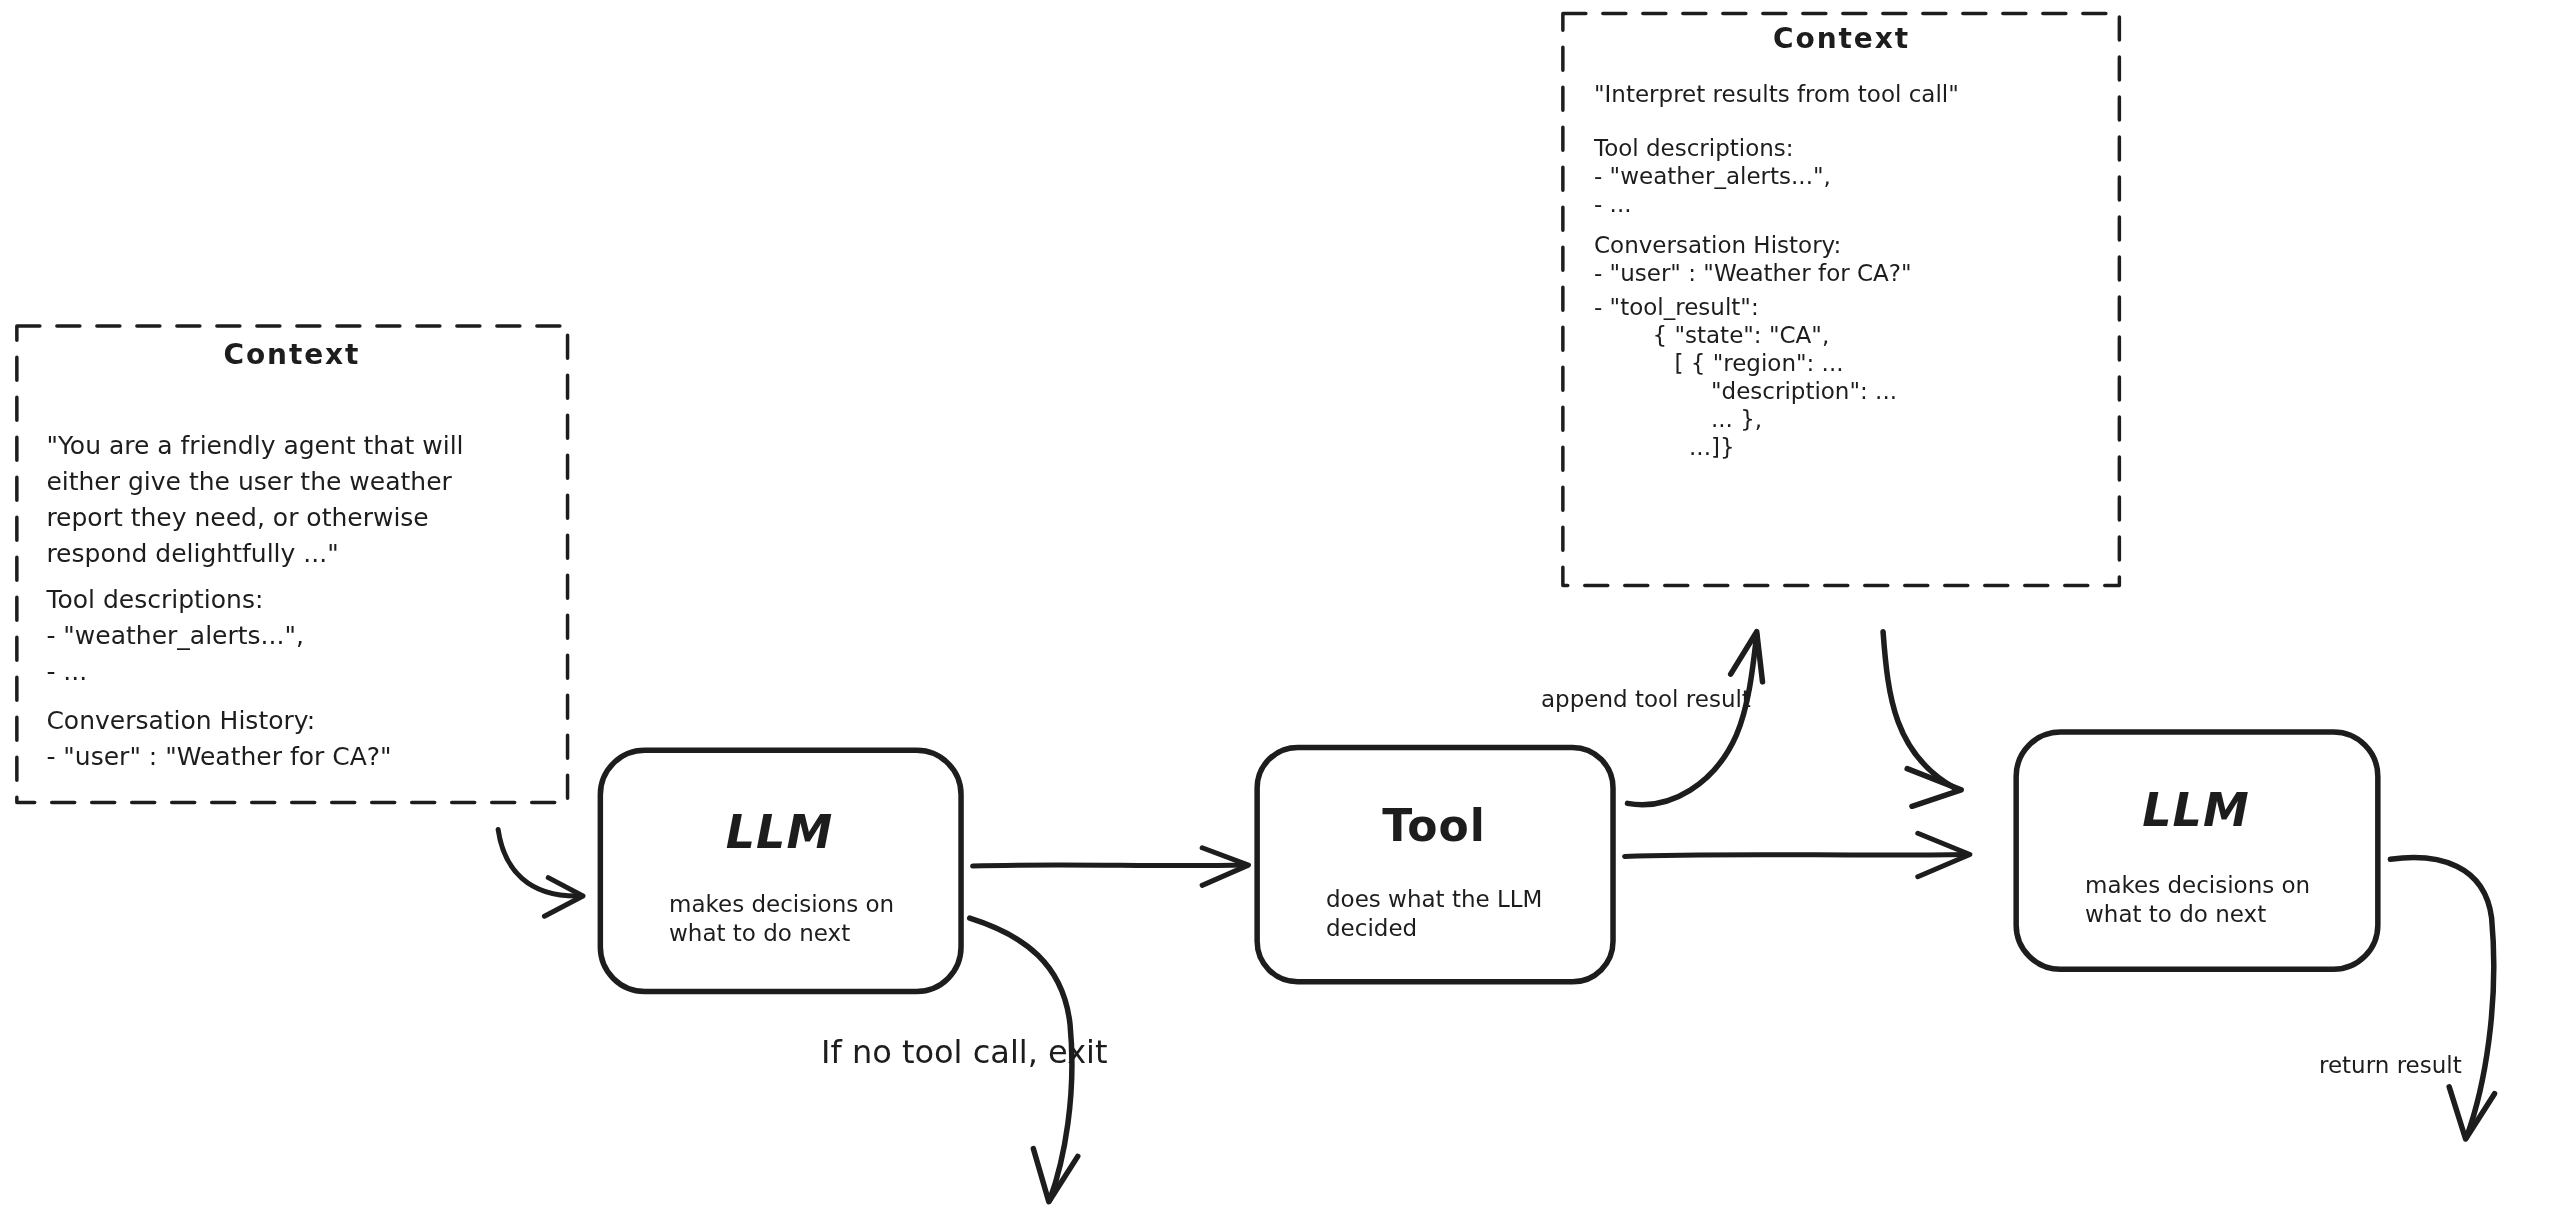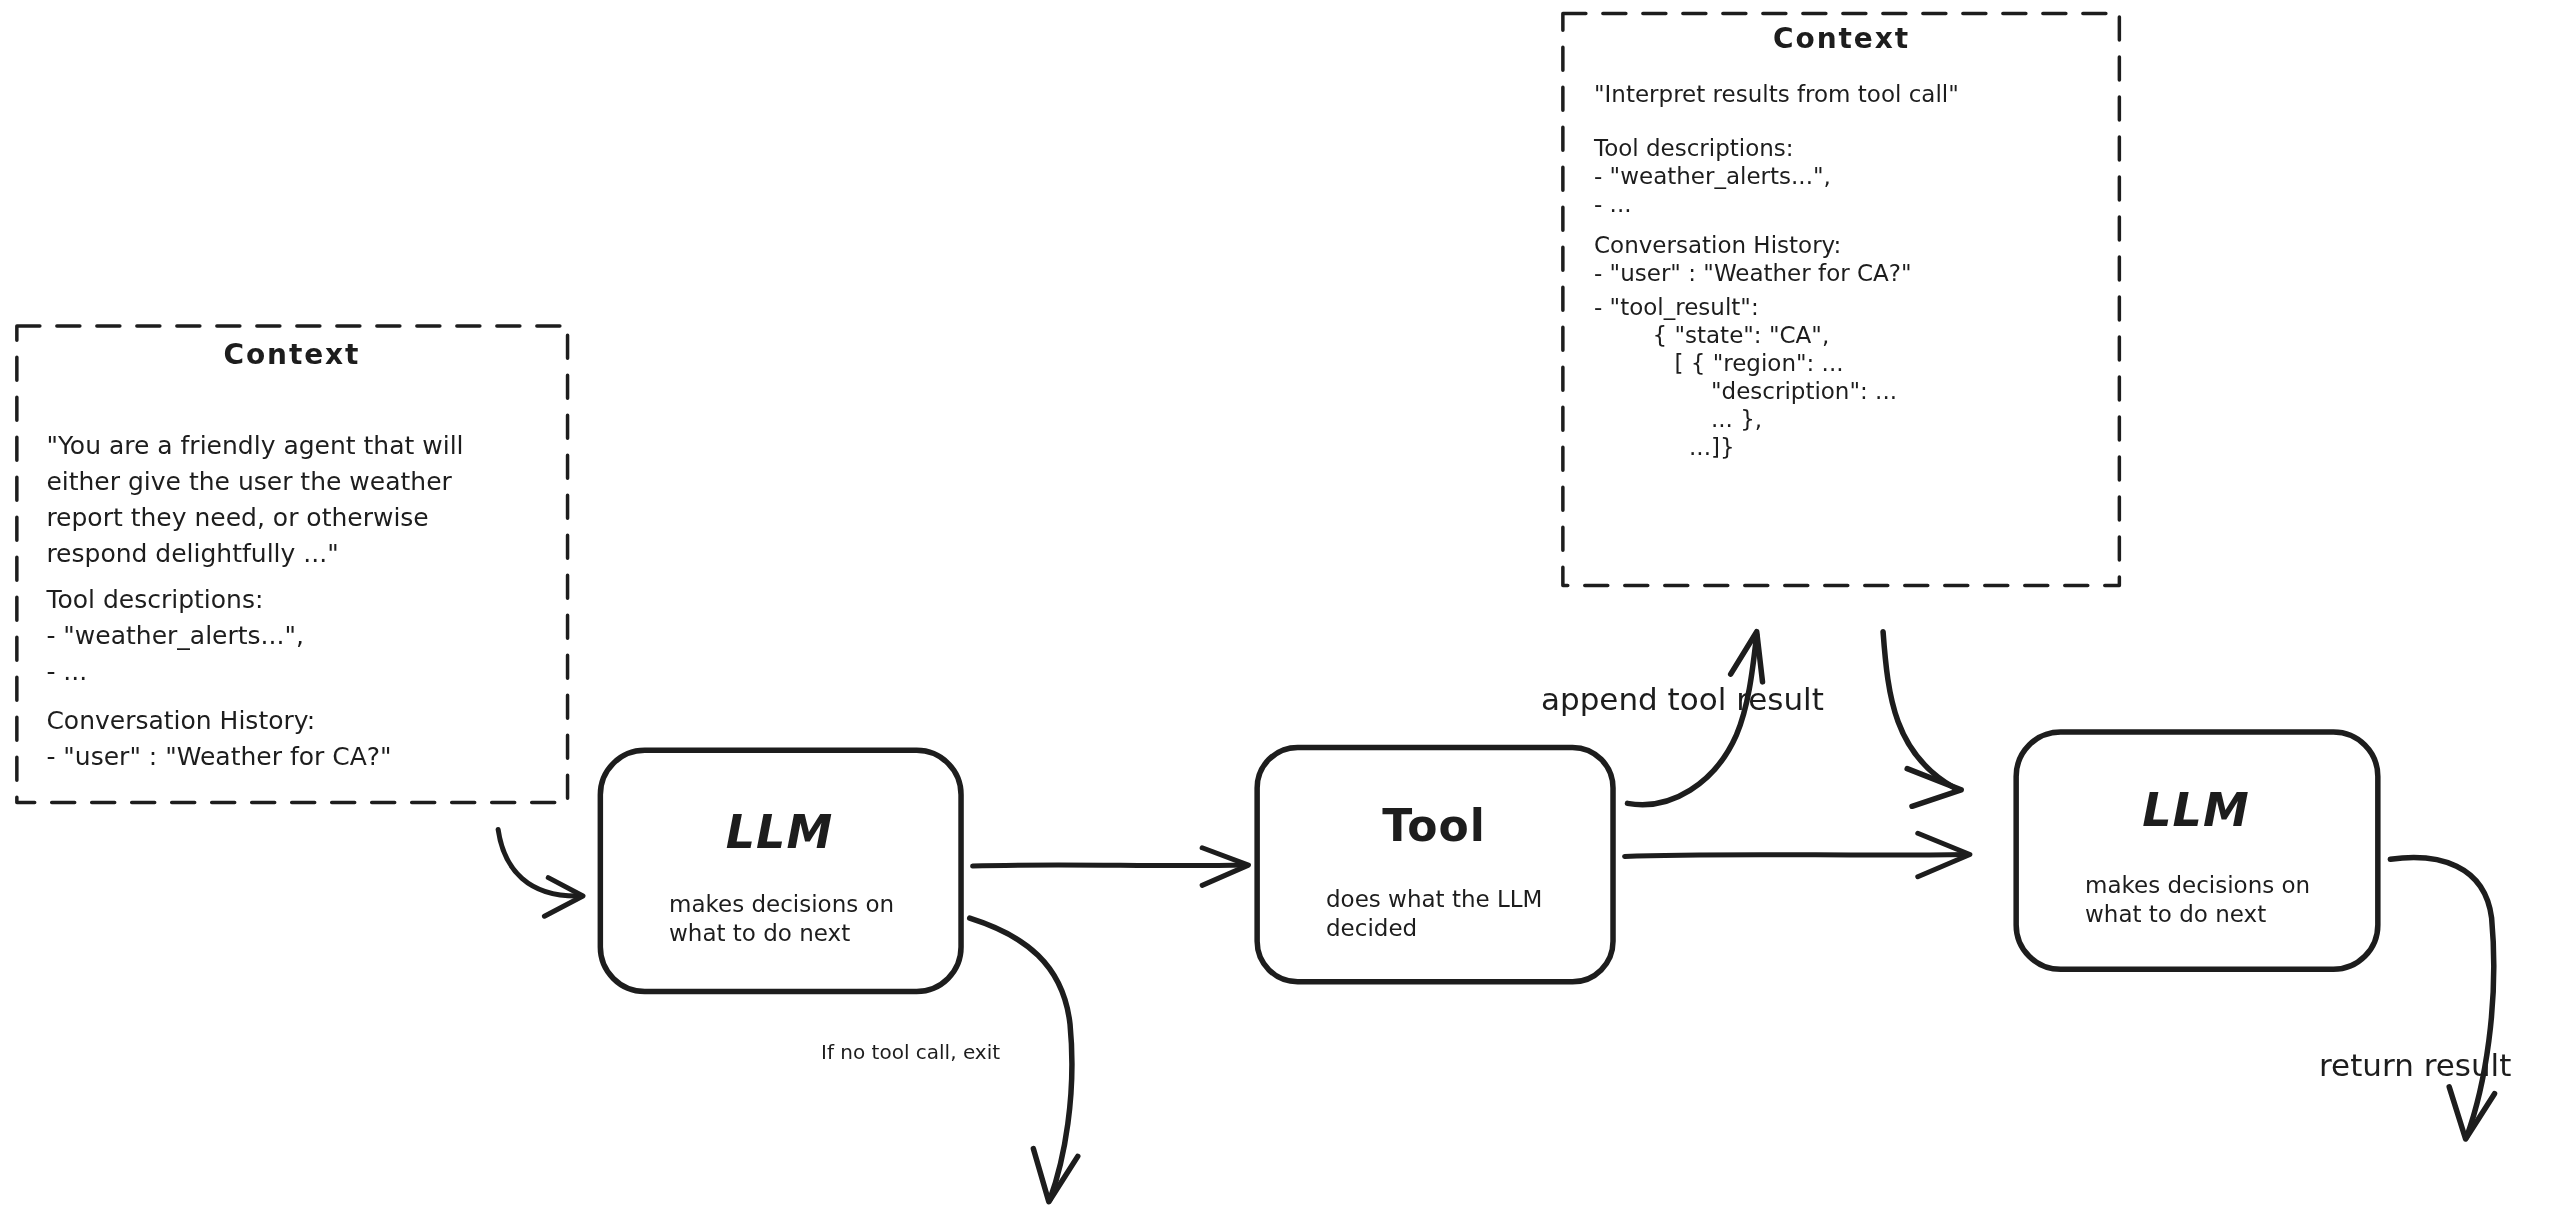--- a/index.html
+++ b/index.html
@@ -66,25 +66,25 @@
     position: absolute;
     white-space: pre-wrap;
     font-size: 23px; line-height: 29px;
   }
   #node-llm-1 .node-sub { left: 69px; top: 139px; }
   #node-tool  .node-sub { left: 69px; top: 137px; }
   #node-llm-2 .node-sub { left: 69px; top: 139px; }
 
   .edge-label {
     position: absolute;
-    font-size: 31px; line-height: 29px;
+    font-size: 23px; line-height: 29px;
     white-space: nowrap;
   }
   #label-append { left: 1541px; top: 685px; }
-  #label-exit   { left: 821px;  top: 1038px; font-size: 20px; }
+  #label-exit   { left: 821px;  top: 1038px; font-size: 32px; }
   #label-return { left: 2319px; top: 1015px; margin-top: 36px; }
 </style>
 </head>
 <body>
 
 <div class="canvas">
 
   <svg class="shapes" width="2576" height="1221" viewBox="0 0 2670 1266" fill="none" stroke="#1d1d1d" stroke-linecap="round" stroke-linejoin="round">
 
     <rect x="17" y="338" width="571" height="494" stroke-width="3.5" stroke-dasharray="23 17"></rect>

